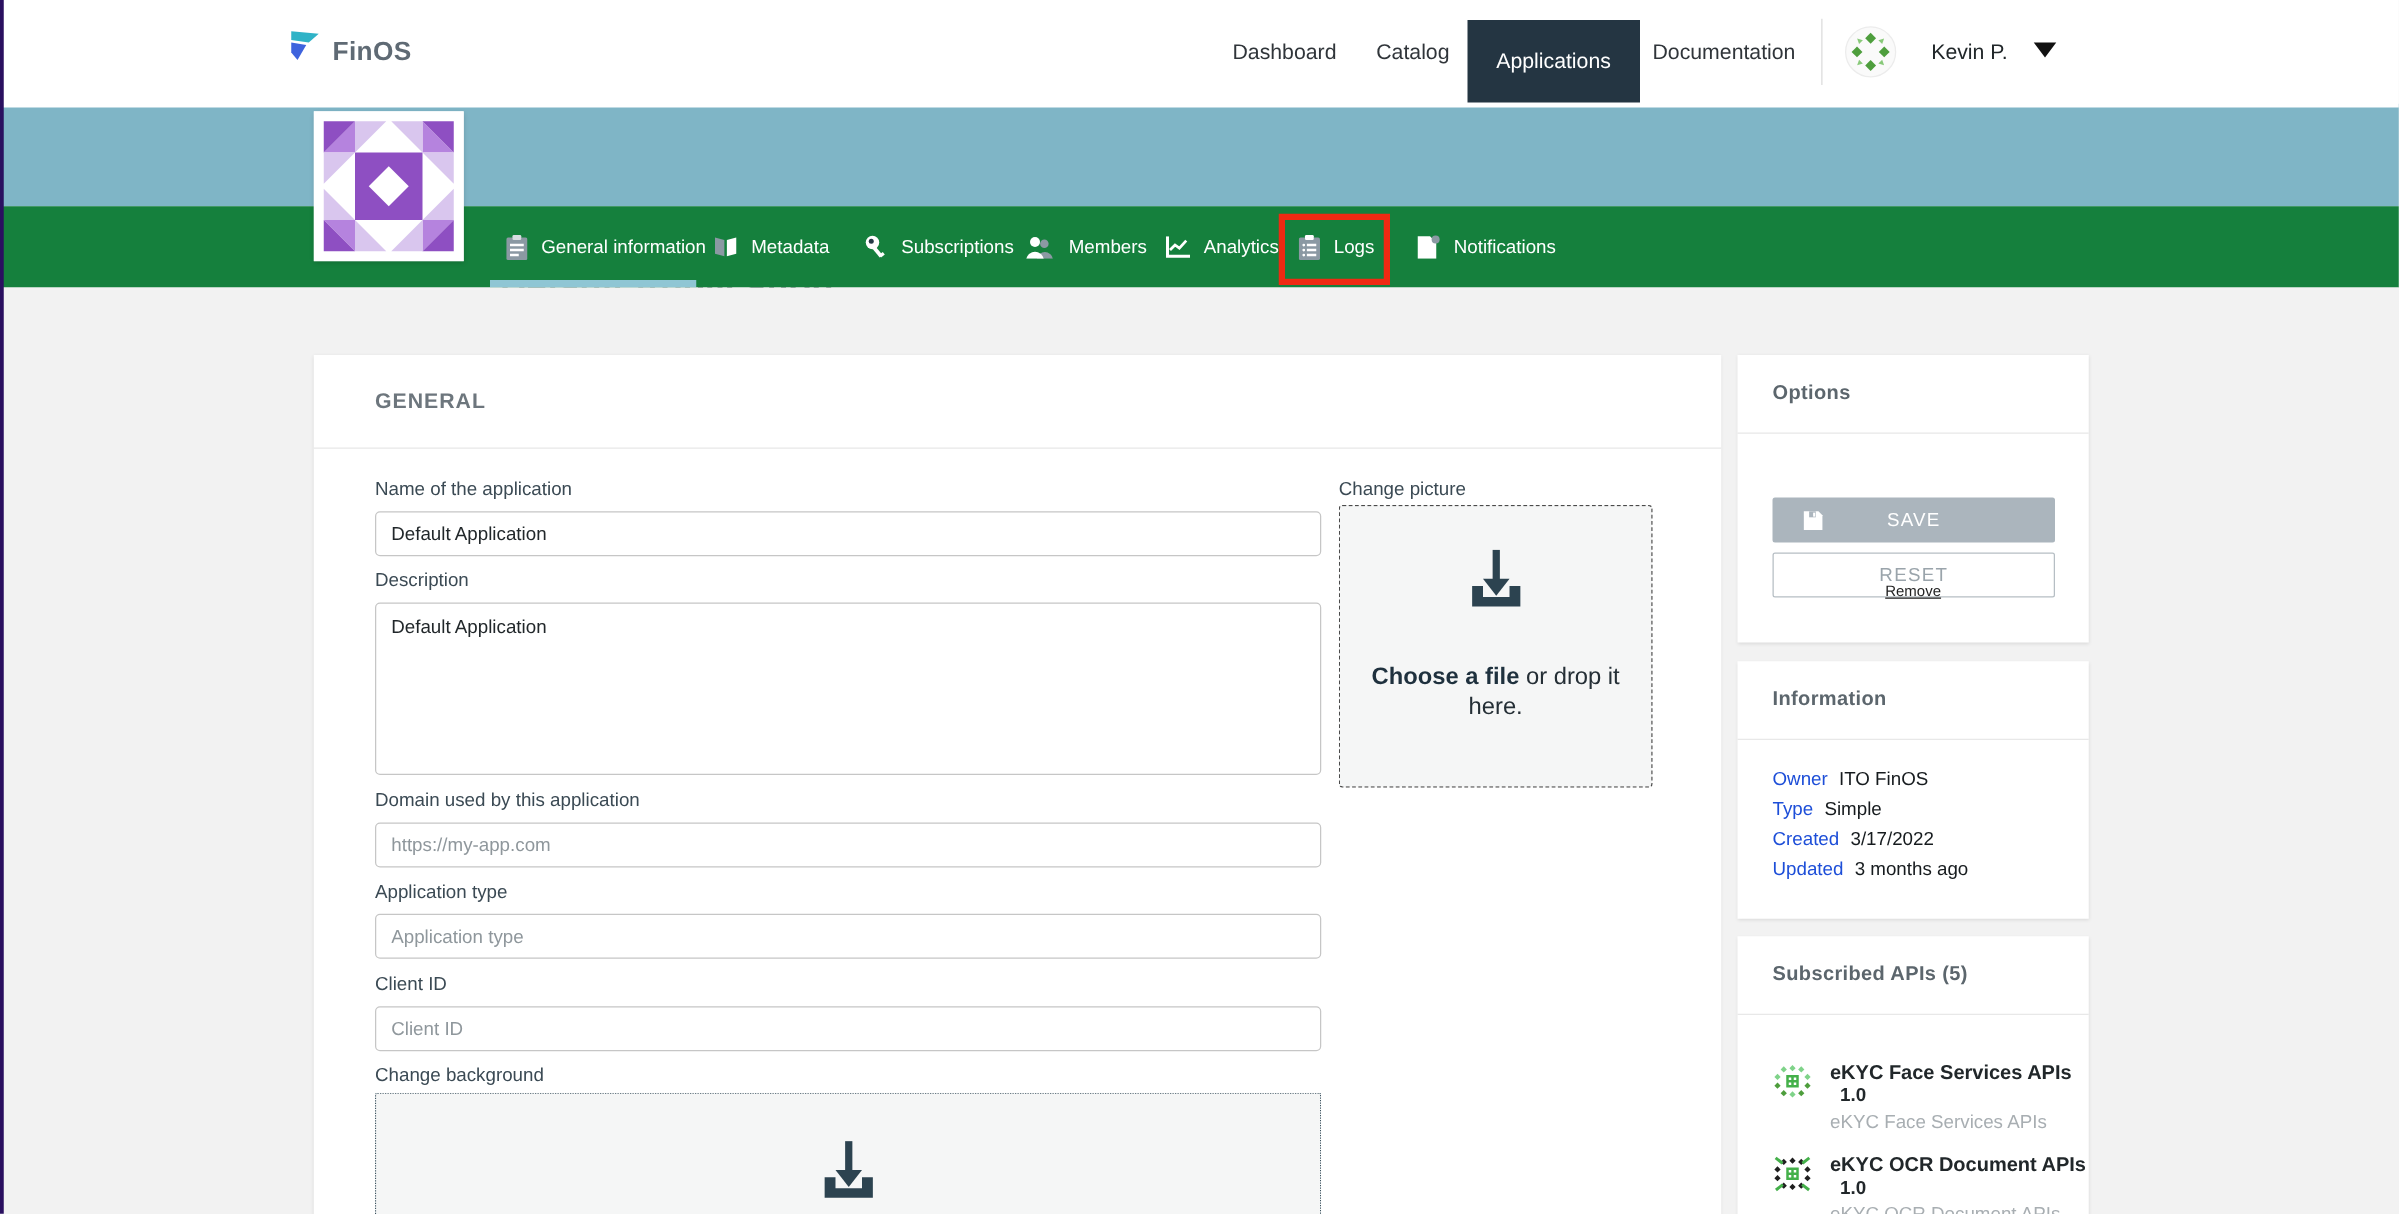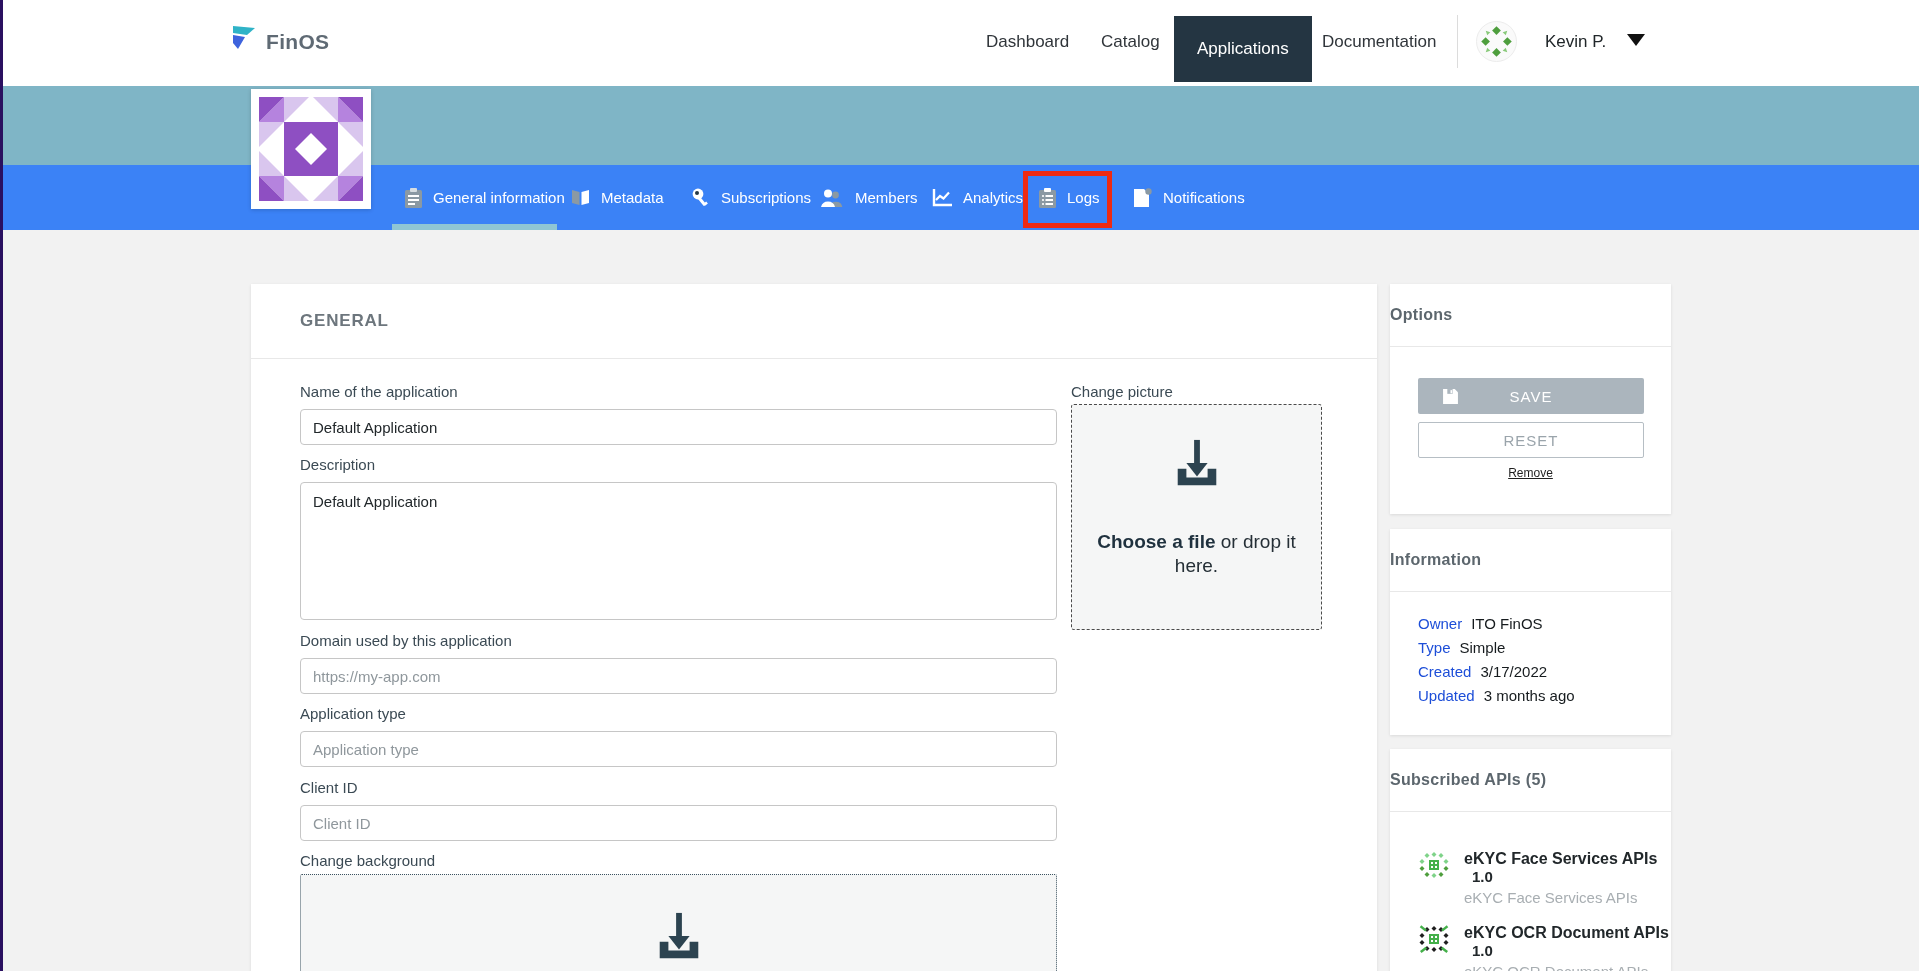--- a/index.html
+++ b/index.html
@@ -24,21 +24,21 @@
   
   .hero { position:absolute; left:0; top:83px; width:1919px; height:82px; background:#7fb5c6; }
   .hero-title-wrap { position:absolute; left:400px; top:96px; }
   .hero-title { font-size:29px; font-weight:700; color:#1d2930; margin-top:4px; letter-spacing:0.2px; }
 
   
   .app-tile { position:absolute; left:251px; top:89px; width:120px; height:120px; background:#ffffff;
               z-index:20; box-shadow:0 1px 4px rgba(0,0,0,0.18); }
 
   
-  .tabbar { position:absolute; left:0; top:165px; width:1919px; height:65px; background:#3b82f6; }
+  .tabbar { position:absolute; left:0; top:165px; width:1919px; height:65px; background:#15803d; }
   .tab { position:absolute; top:0; height:65px; display:flex; align-items:center; gap:11px;
          color:#ffffff; font-size:15px; cursor:pointer; white-space:nowrap; }
   .tab-underline { position:absolute; left:392px; bottom:0; width:165px; height:6px; background:#8fc6d4; }
   .red-box { position:absolute; left:1023px; top:171px; width:89px; height:57px;
              border:5px solid #ee2a12; z-index:30; pointer-events:none; }
 
   
   .main { position:absolute; left:0; top:230px; width:1919px; height:741px; background:#f2f2f2; }
   .card { position:absolute; background:#ffffff; box-shadow:0 1px 3px rgba(0,0,0,0.10); }
   .card-head { border-bottom:1px solid #e8e8e8; display:flex; align-items:center; }
@@ -54,26 +54,26 @@
   textarea.text-input { height:138px; padding-top:10px; resize:none; }
 
   .dropzone { position:absolute; background:#f5f6f6; display:flex; flex-direction:column; align-items:center; cursor:pointer; }
   .dz-picture { left:820px; top:120px; width:251px; height:226px; border:1px dashed #4a4a4a; border-radius:3px; }
   .dz-background { left:49px; top:590px; width:757px; height:320px; border:1px dotted #3c5360; border-radius:2px; }
   .dz-cta { font-size:19px; color:#252f36; text-align:center; line-height:24px; width:200px; }
   .dz-cta b { color:#1f313e; }
 
   
   .side-card { left:1390px; width:281px; }
-  .side-head { height:63px; }
+  .side-head { height:63px; padding-left:28px; }
   .side-title { font-size:16px; font-weight:700; color:#5c666d; letter-spacing:0.3px; }
 
   .opt-card { top:54px; height:230px; }
   .btn { position:absolute; left:28px; width:226px; height:36px; display:flex; align-items:center; justify-content:center;
-         font-size:15px; letter-spacing:1px; cursor:pointer; border-radius:2px; font-family:"Liberation Sans", sans-serif; }
+         font-size:15px; letter-spacing:1px; cursor:pointer; border-radius:2px; font-family:"Liberation Sans", sans-serif;margin-top:20px; }
   .btn-save { top:94px; background:#abb5bd; color:#ffffff; border:none; }
   .btn-reset { top:138px; background:#ffffff; color:#9aa4ab; border:1px solid #b6bec4; }
   .remove-link { position:absolute; left:0; top:182px; width:281px; text-align:center; font-size:12px;
                  color:#1f1f1f; text-decoration:underline; cursor:pointer; }
 
   .info-card { top:299px; height:206px; }
   .info-rows { position:absolute; left:28px; top:86px; display:flex; flex-direction:column; gap:7px; }
   .info-row { display:flex; gap:9px; font-size:15px; line-height:17px; }
   .info-label { color:#1d4ed8; }
   .info-value { color:#161b1e; }

